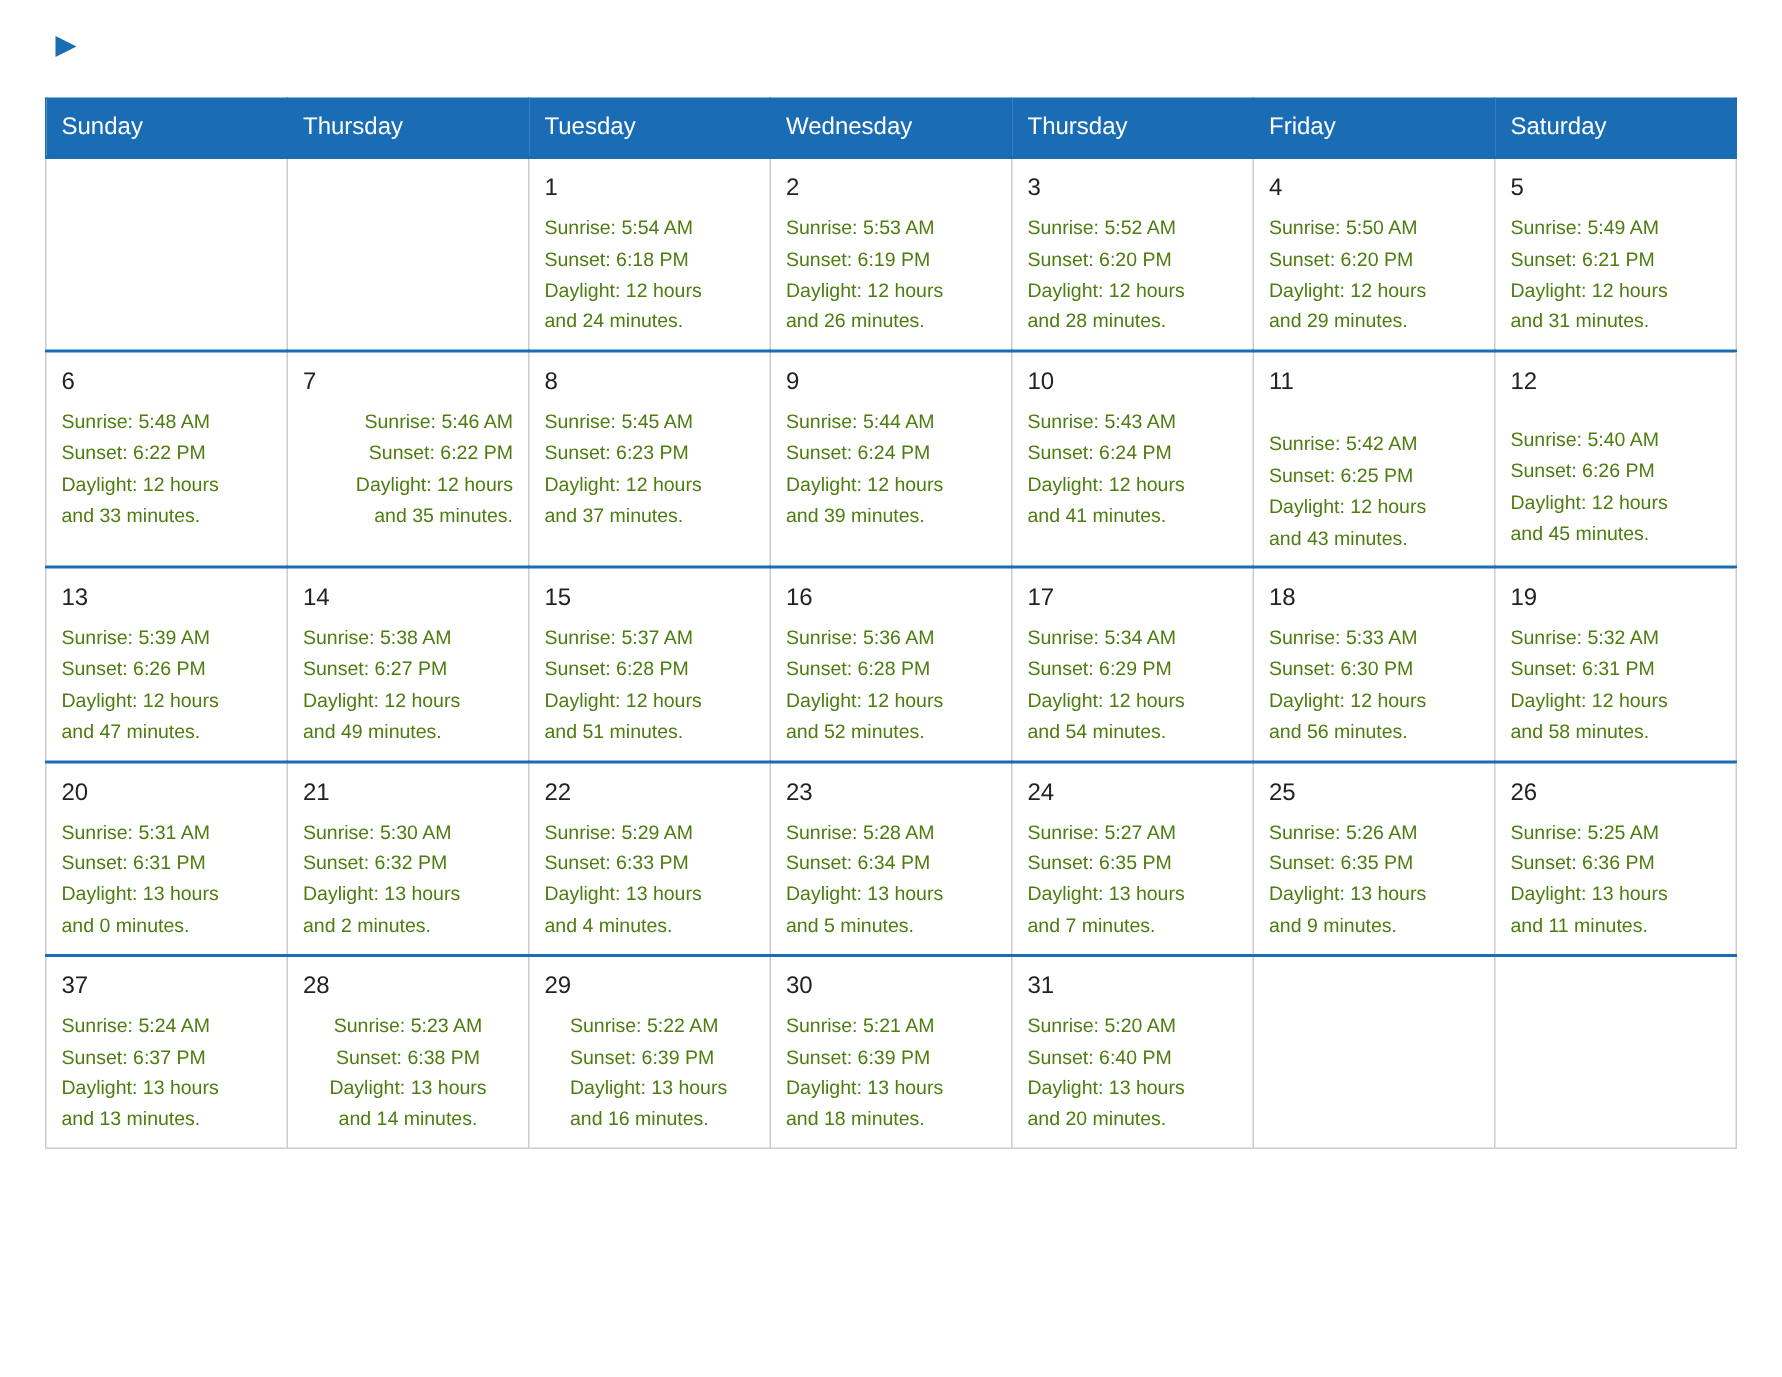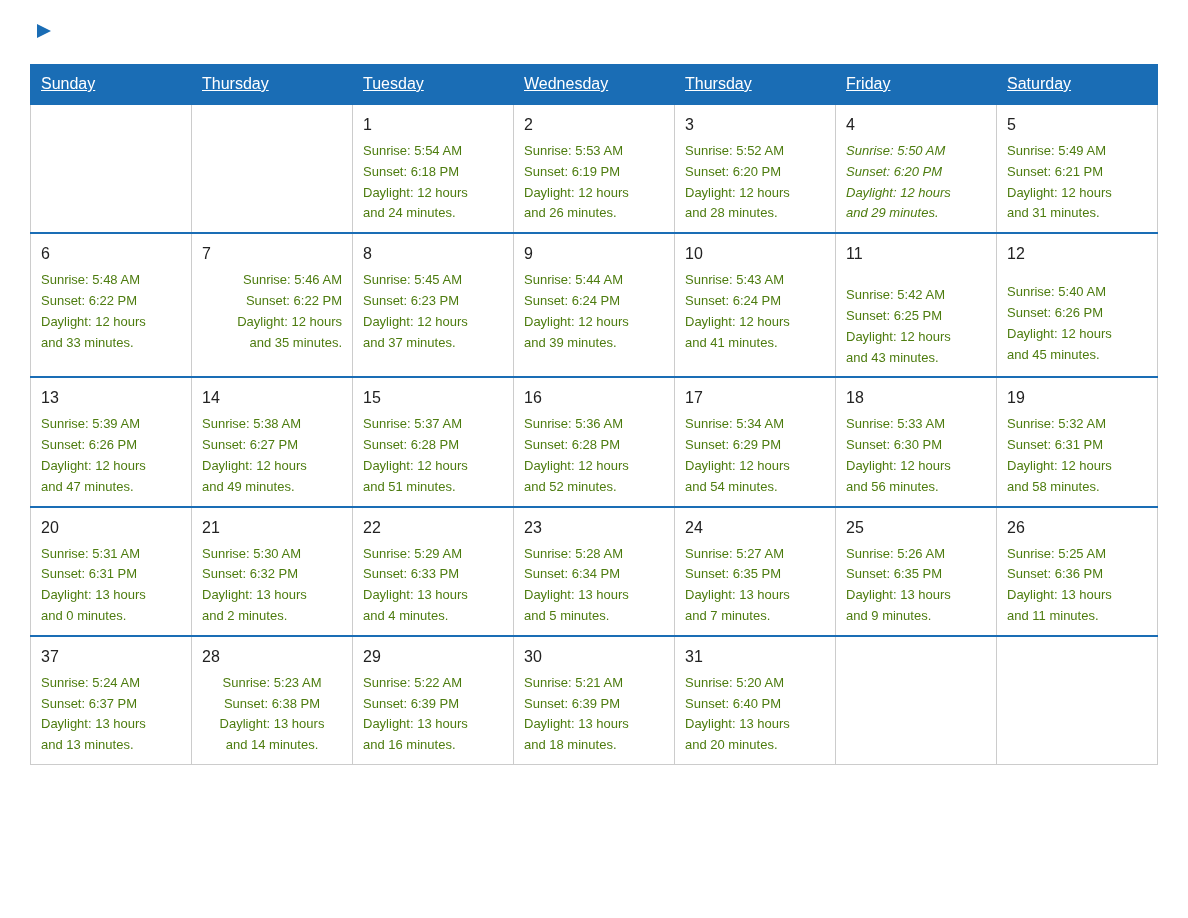--- a/index.html
+++ b/index.html
@@ -37,21 +37,20 @@
       margin-top: 8px;
     }
     .calendar th {
       background-color: #1a6db5;
       color: #fff;
       padding: 10px 10px;
       font-size: 16px;
       font-weight: normal;
       text-align: left;
       border: 1px solid #1a6db5;
-      text-decoration: underline;
     }
     .calendar td {
       vertical-align: top;
       padding: 8px 10px;
       font-size: 13px;
       color: #222;
       border: 1px solid #ccc;
       width: calc(100% / 7);
       min-height: 100px;
       line-height: 1.5;
@@ -145,21 +144,21 @@
         </td>
         <td>
           <span class="day-num">3</span>
           <div class="day-info" style="white-space: pre-line;">Sunrise: 5:52 AM
 Sunset: 6:20 PM
 Daylight: 12 hours
 and 28 minutes.</div>
         </td>
         <td>
           <span class="day-num">4</span>
-          <div class="day-info" style="white-space: pre-line; font-style: italic;">Sunrise: 5:50 AM
+          <div class="day-info" style="white-space: pre-line;">Sunrise: 5:50 AM
 Sunset: 6:20 PM
 Daylight: 12 hours
 and 29 minutes.</div>
         </td>
         <td>
           <span class="day-num">5</span>
           <div class="day-info" style="white-space: pre-line;">Sunrise: 5:49 AM
 Sunset: 6:21 PM
 Daylight: 12 hours
 and 31 minutes.</div>
@@ -328,21 +327,21 @@
         </td>
         <td>
           <span class="day-num">28</span>
           <div class="day-info" style="white-space: pre-line; text-align: center;">Sunrise: 5:23 AM
 Sunset: 6:38 PM
 Daylight: 13 hours
 and 14 minutes.</div>
         </td>
         <td>
           <span class="day-num">29</span>
-          <div class="day-info" style="white-space: pre-line;">Sunrise: 5:22 AM
+          <div class="day-info" style="white-space: pre-line; margin-left: 17px;">Sunrise: 5:22 AM
 Sunset: 6:39 PM
 Daylight: 13 hours
 and 16 minutes.</div>
         </td>
         <td>
           <span class="day-num">30</span>
           <div class="day-info" style="white-space: pre-line;">Sunrise: 5:21 AM
 Sunset: 6:39 PM
 Daylight: 13 hours
 and 18 minutes.</div>

